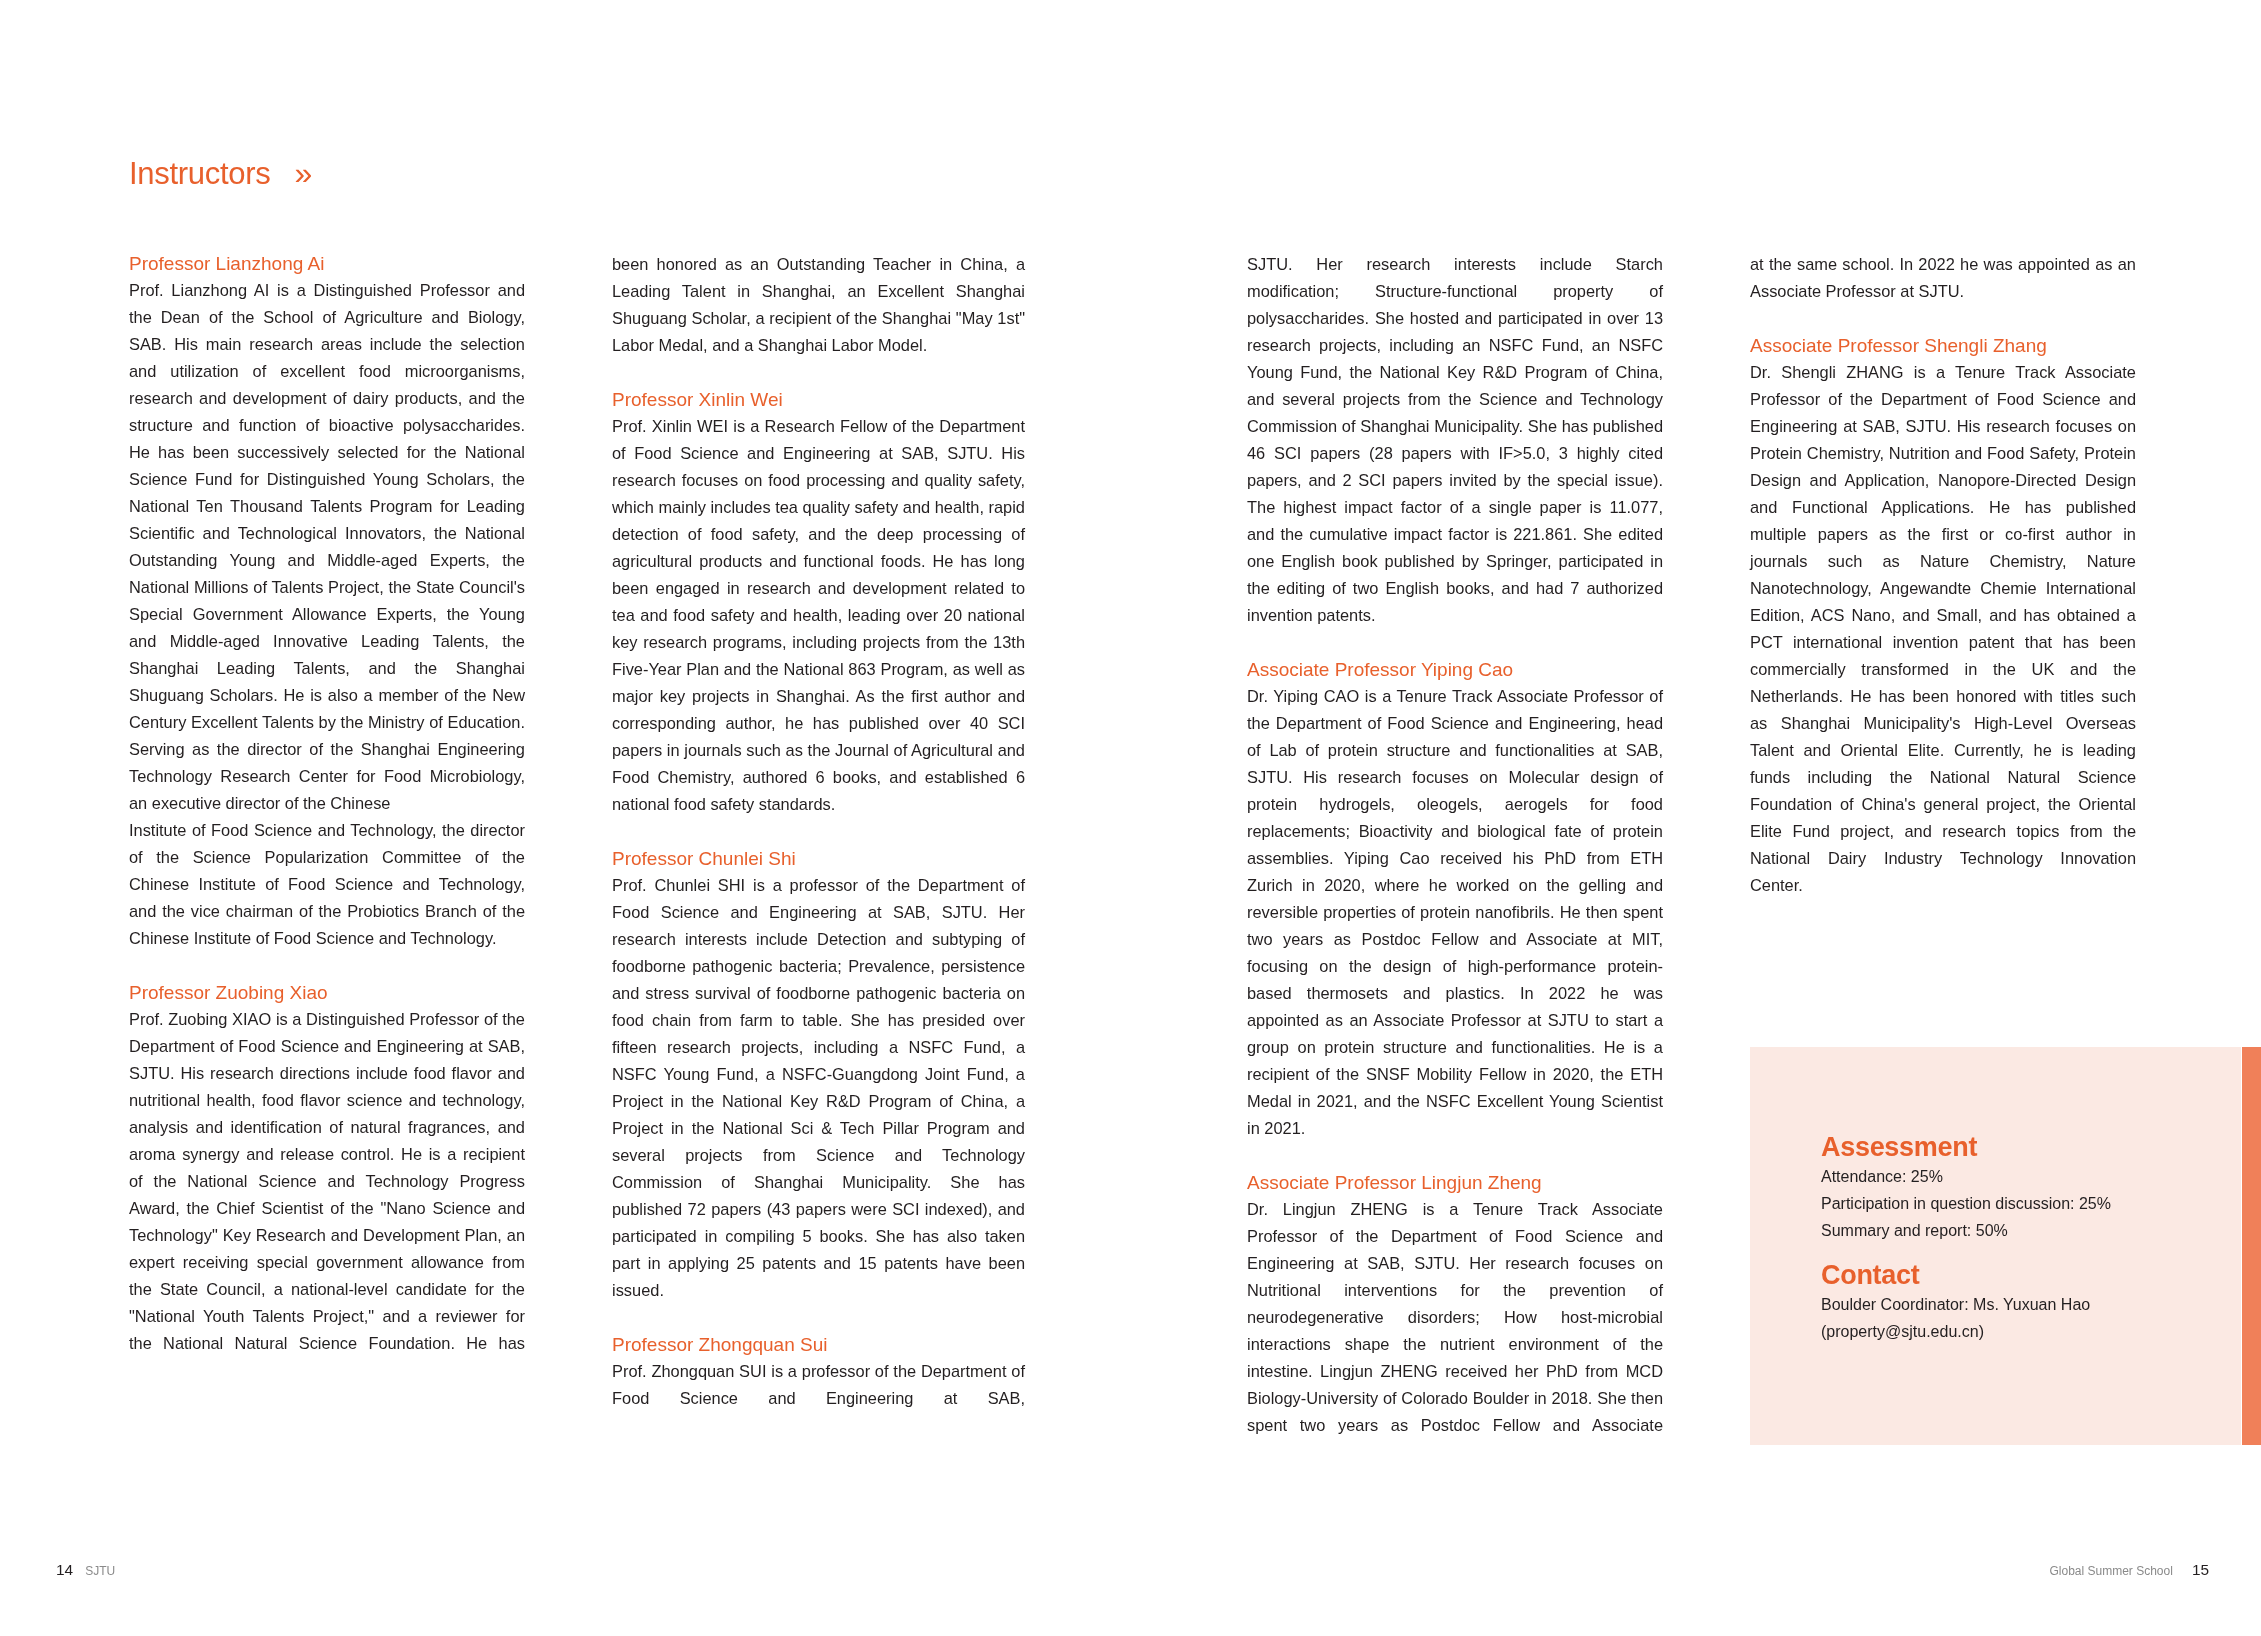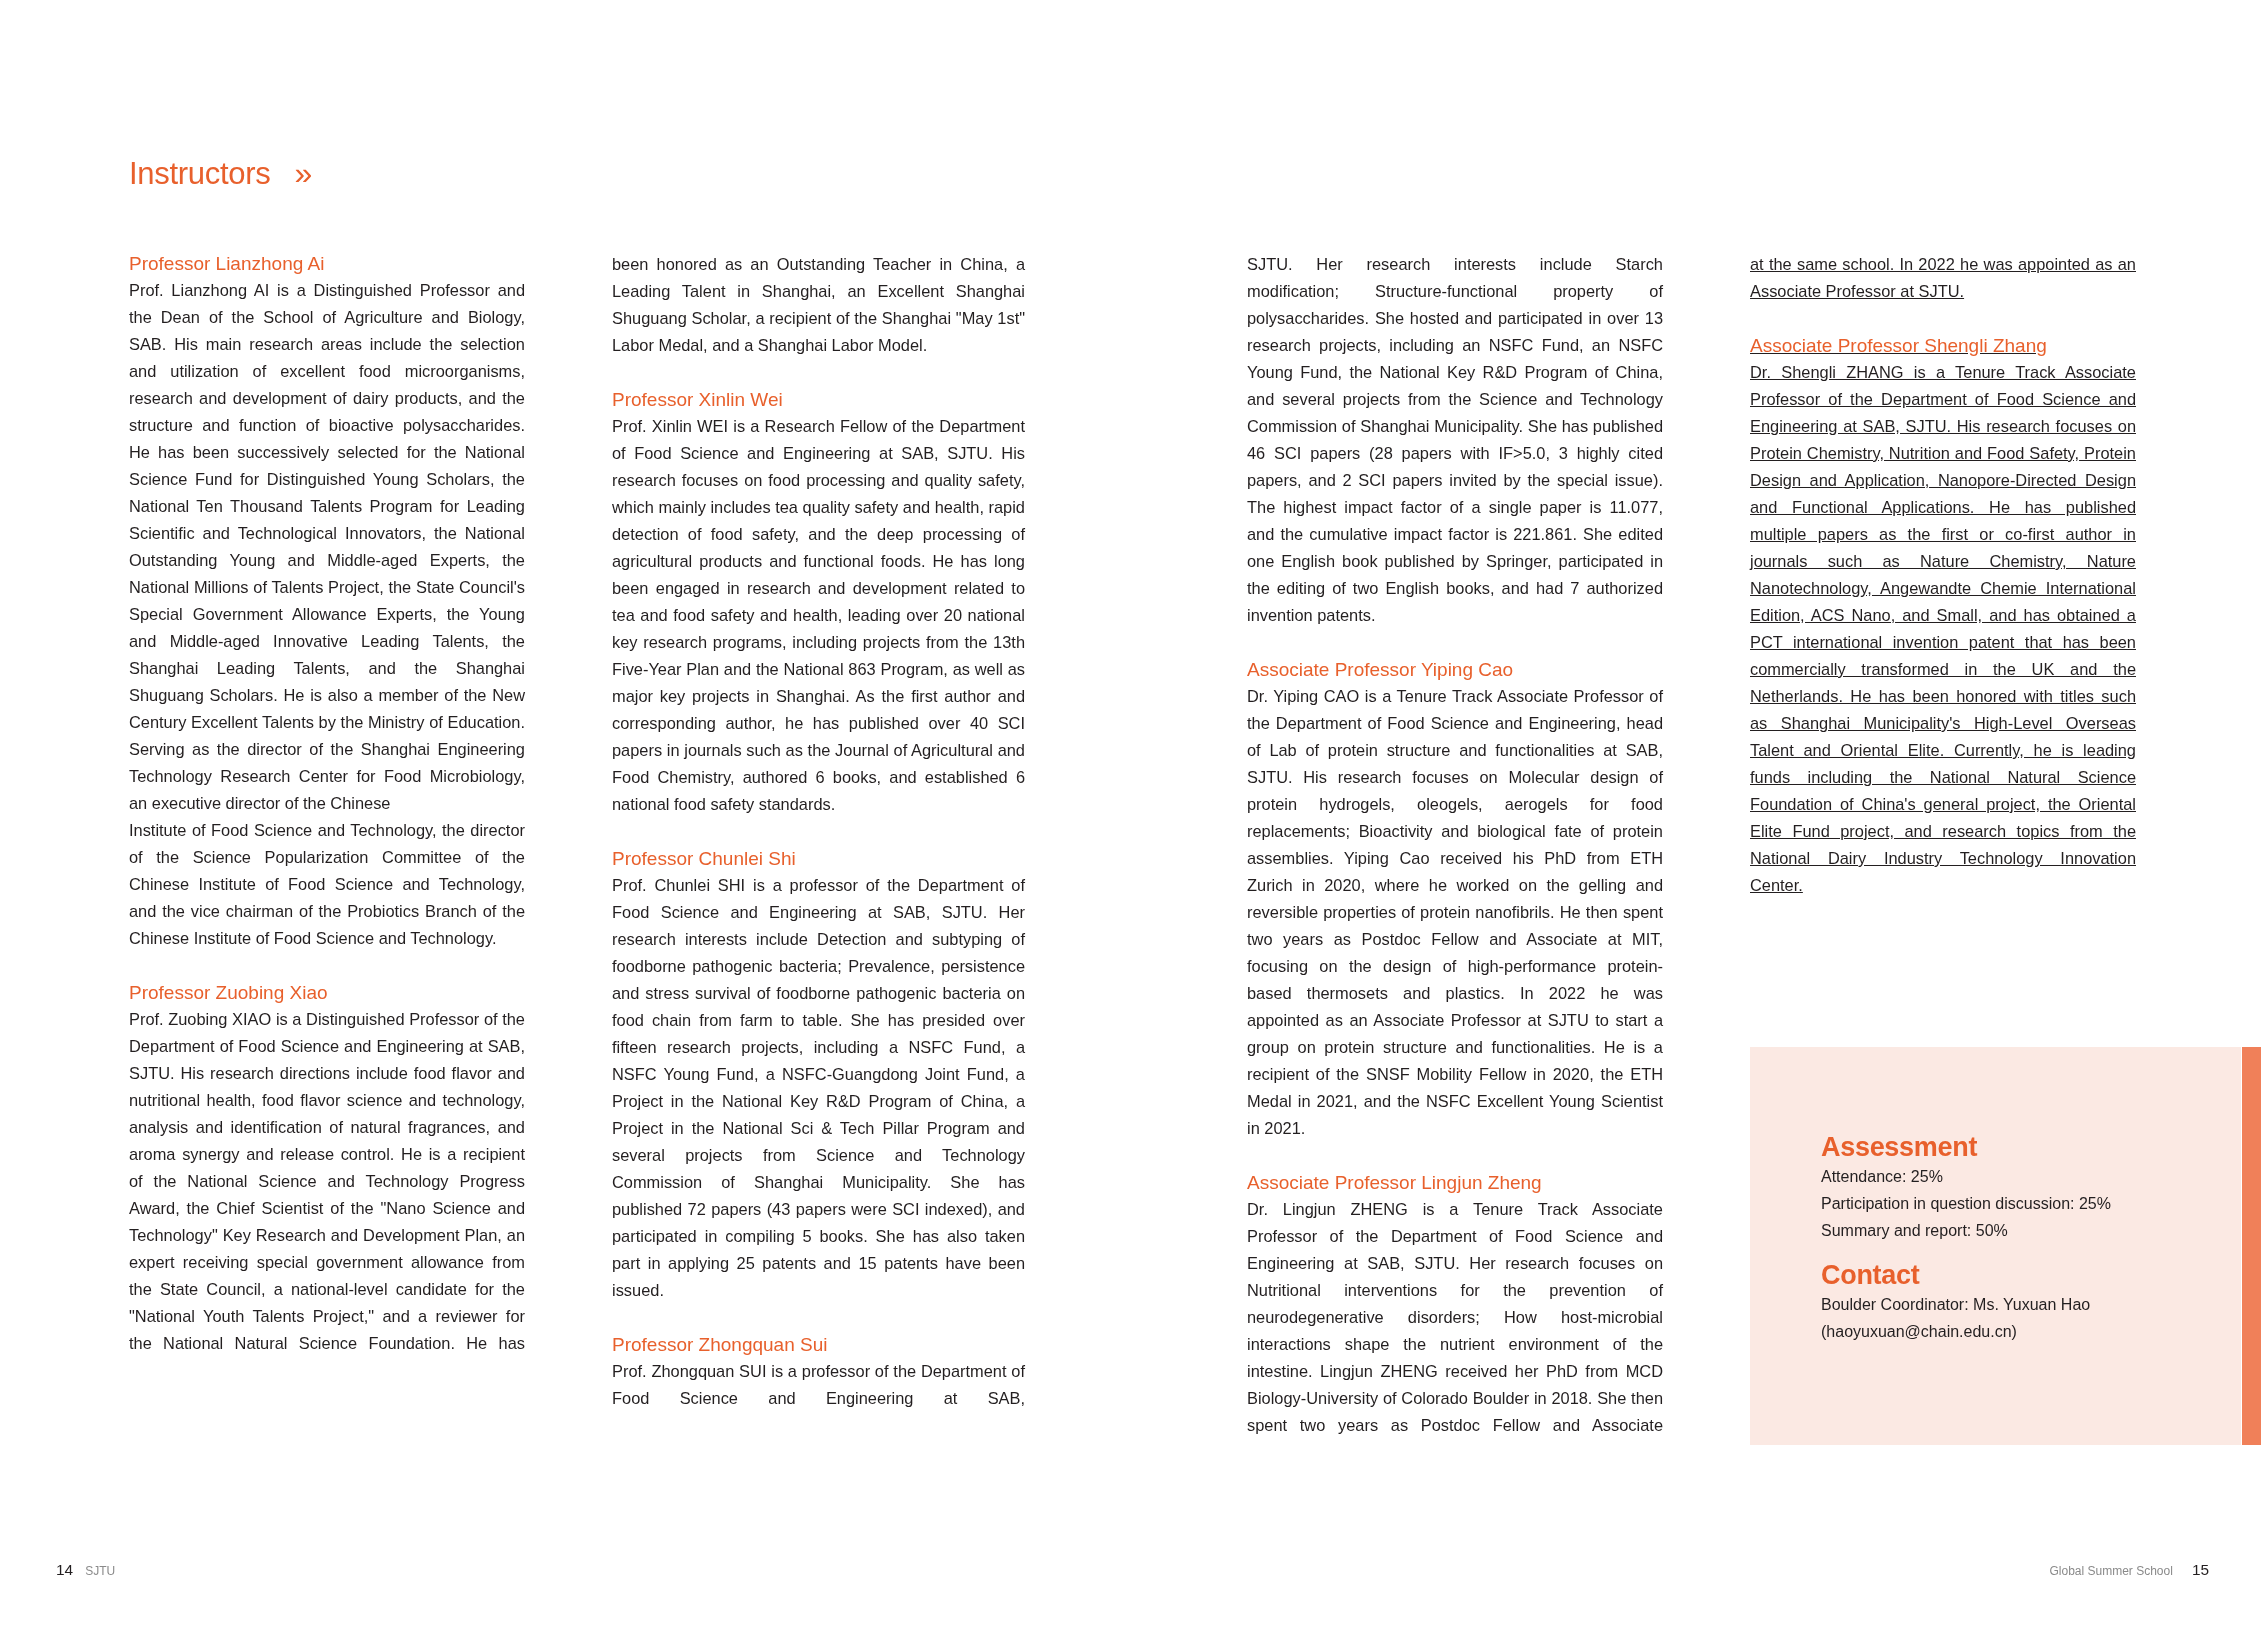--- a/index.html
+++ b/index.html
@@ -13,21 +13,21 @@
   }
   .page-title .chev { margin-left: 24px; font-size: 32px; }
 
   .col {
     position: absolute; top: 250px; width: 396px;
     font-size: 16.4px; line-height: 27px;
   }
   .col-1 { left: 129px; }
   .col-2 { left: 612px; width: 413px; }
   .col-3 { left: 1247px; width: 416px; }
-  .col-4 { left: 1750px; width: 386px; text-decoration: underline; }
+  .col-4 { left: 1750px; width: 386px; }
 
   .col-2, .col-3, .col-4 { top: 251px; }
 
   .block { margin-bottom: 27px; }
   .heading { color: #e8602c; font-size: 19px; line-height: 27px; }
   .para { text-align: justify; text-align-last: left; }
 
   .info-box {
     position: absolute; left: 1750px; top: 1047px; width: 491px; height: 398px;
     background: #fbe9e3;
@@ -116,21 +116,21 @@
   <div class="info-inner">
     <div class="info-section">
       <div class="info-heading">Assessment</div>
       <div class="info-line">Attendance: 25%</div>
       <div class="info-line">Participation in question discussion: 25%</div>
       <div class="info-line">Summary and report: 50%</div>
     </div>
     <div class="info-section">
       <div class="info-heading">Contact</div>
       <div class="info-line">Boulder Coordinator: Ms. Yuxuan Hao</div>
-      <div class="info-line">(haoyuxuan@chain.edu.cn)</div>
+      <div class="info-line">(property@sjtu.edu.cn)</div>
     </div>
   </div>
 </div>
 <div class="stripe"></div>
 
 <div class="footer-left">
   <span class="pg-num">14</span>
   <span class="pg-label">SJTU</span>
 </div>
 <div class="footer-right">

